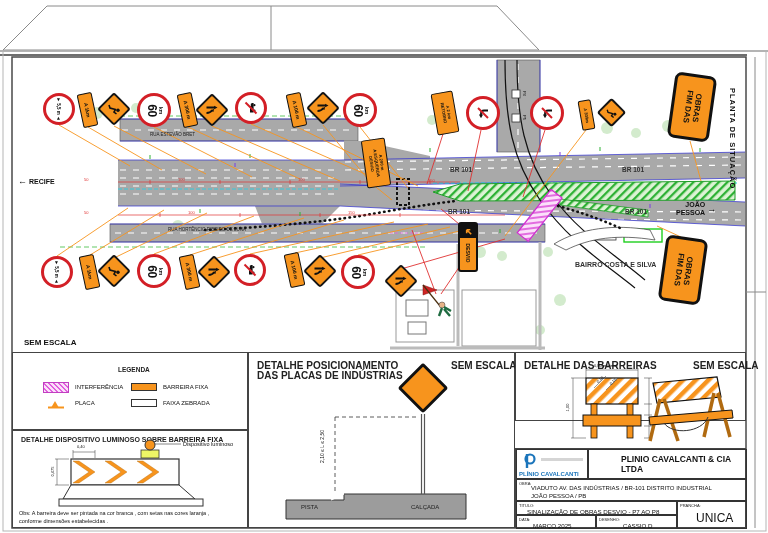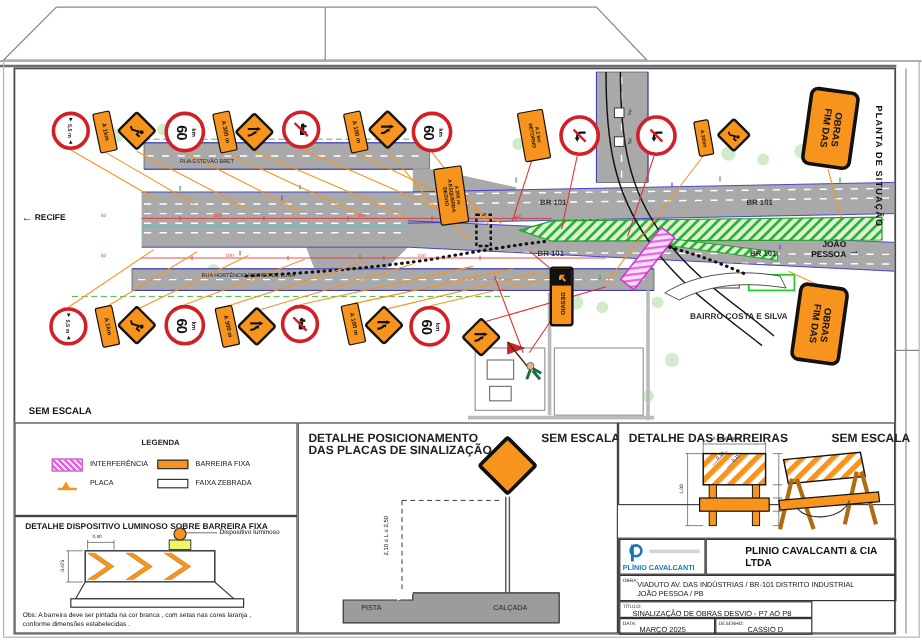--- a/index.html
+++ b/index.html
@@ -501,21 +501,21 @@
   </svg>
   <span class="lbl microtxt" style="left:64px;top:13px">0,40</span>
   <span class="lbl microtxt" style="left:34px;top:38px;transform:rotate(-90deg)">0,475</span>
   <span class="lbl" style="left:170px;top:10px;font-size:5.5px">Dispositivo luminoso</span>
   <span class="lbl" style="left:6px;top:79px;font-size:5.5px">Obs: A barreira deve ser pintada na cor branca , com setas nas cores laranja ,</span>
   <span class="lbl" style="left:6px;top:87px;font-size:5.5px">conforme dimensões estabelecidas .</span>
 </div>
 
 <div class="panel" style="left:248px;top:352px;width:267px;height:176px">
   <span class="ptitle" style="left:8px;top:7px">DETALHE POSICIONAMENTO</span>
-  <span class="ptitle" style="left:8px;top:17px">DAS PLACAS DE SINALIZAÇÃO</span>
+  <span class="ptitle" style="left:8px;top:17px">DAS PLACAS DE INDÚSTRIAS</span>
   <span class="ptitle" style="left:202px;top:7px">SEM ESCALA</span>
   <svg class="abs" style="left:0;top:0" width="267" height="176">
     <path d="M37,147 L95,147 L95,141 L217,141 L217,166 L37,166 Z" fill="#9c9c9c" stroke="#333" stroke-width="1"></path>
     <line x1="82" y1="147" x2="95" y2="141" stroke="#fff" stroke-width="1.2"></line>
     <line x1="172.5" y1="61" x2="172.5" y2="141" stroke="#555" stroke-width="1.2"></line>
     <line x1="175.5" y1="61" x2="175.5" y2="141" stroke="#555" stroke-width="1.2"></line>
     <g stroke="#333" stroke-width="0.8" stroke-dasharray="4,3">
       <line x1="86" y1="64" x2="170" y2="64"></line>
       <line x1="86" y1="64" x2="86" y2="139"></line>
     </g>
@@ -580,20 +580,24 @@
   </div>
   <div class="cell" style="left:0;top:30px;width:231px;height:22px">
     <span class="cl" style="left:2px;top:1px">OBRA:</span>
     <span class="lbl" style="left:14px;top:5px;font-size:6px">VIADUTO AV. DAS INDÚSTRIAS / BR-101 DISTRITO INDUSTRIAL</span>
     <span class="lbl" style="left:14px;top:13px;font-size:6px">JOÃO PESSOA / PB</span>
   </div>
   <div class="cell" style="left:0;top:52px;width:161px;height:14px">
     <span class="cl" style="left:2px;top:1px">TÍTULO:</span>
     <span class="lbl" style="left:10px;top:6px;font-size:6.2px">SINALIZAÇÃO DE OBRAS DESVIO - P7 AO P8</span>
   </div>
+  <div class="cell" style="left:161px;top:52px;width:70px;height:28px">
+    <span class="cl" style="left:2px;top:1px">PRANCHA:</span>
+    <span class="lbl" style="left:18px;top:9px;font-size:12px">UNICA</span>
+  </div>
   <div class="cell" style="left:0;top:66px;width:80px;height:14px">
     <span class="cl" style="left:2px;top:1px">DATA:</span>
     <span class="lbl" style="left:16px;top:6px;font-size:6.2px">MARÇO 2025</span>
   </div>
   <div class="cell" style="left:80px;top:66px;width:81px;height:14px">
     <span class="cl" style="left:2px;top:1px">DESENHO:</span>
     <span class="lbl" style="left:26px;top:6px;font-size:6.2px">CASSIO D</span>
   </div>
 </div>
 

